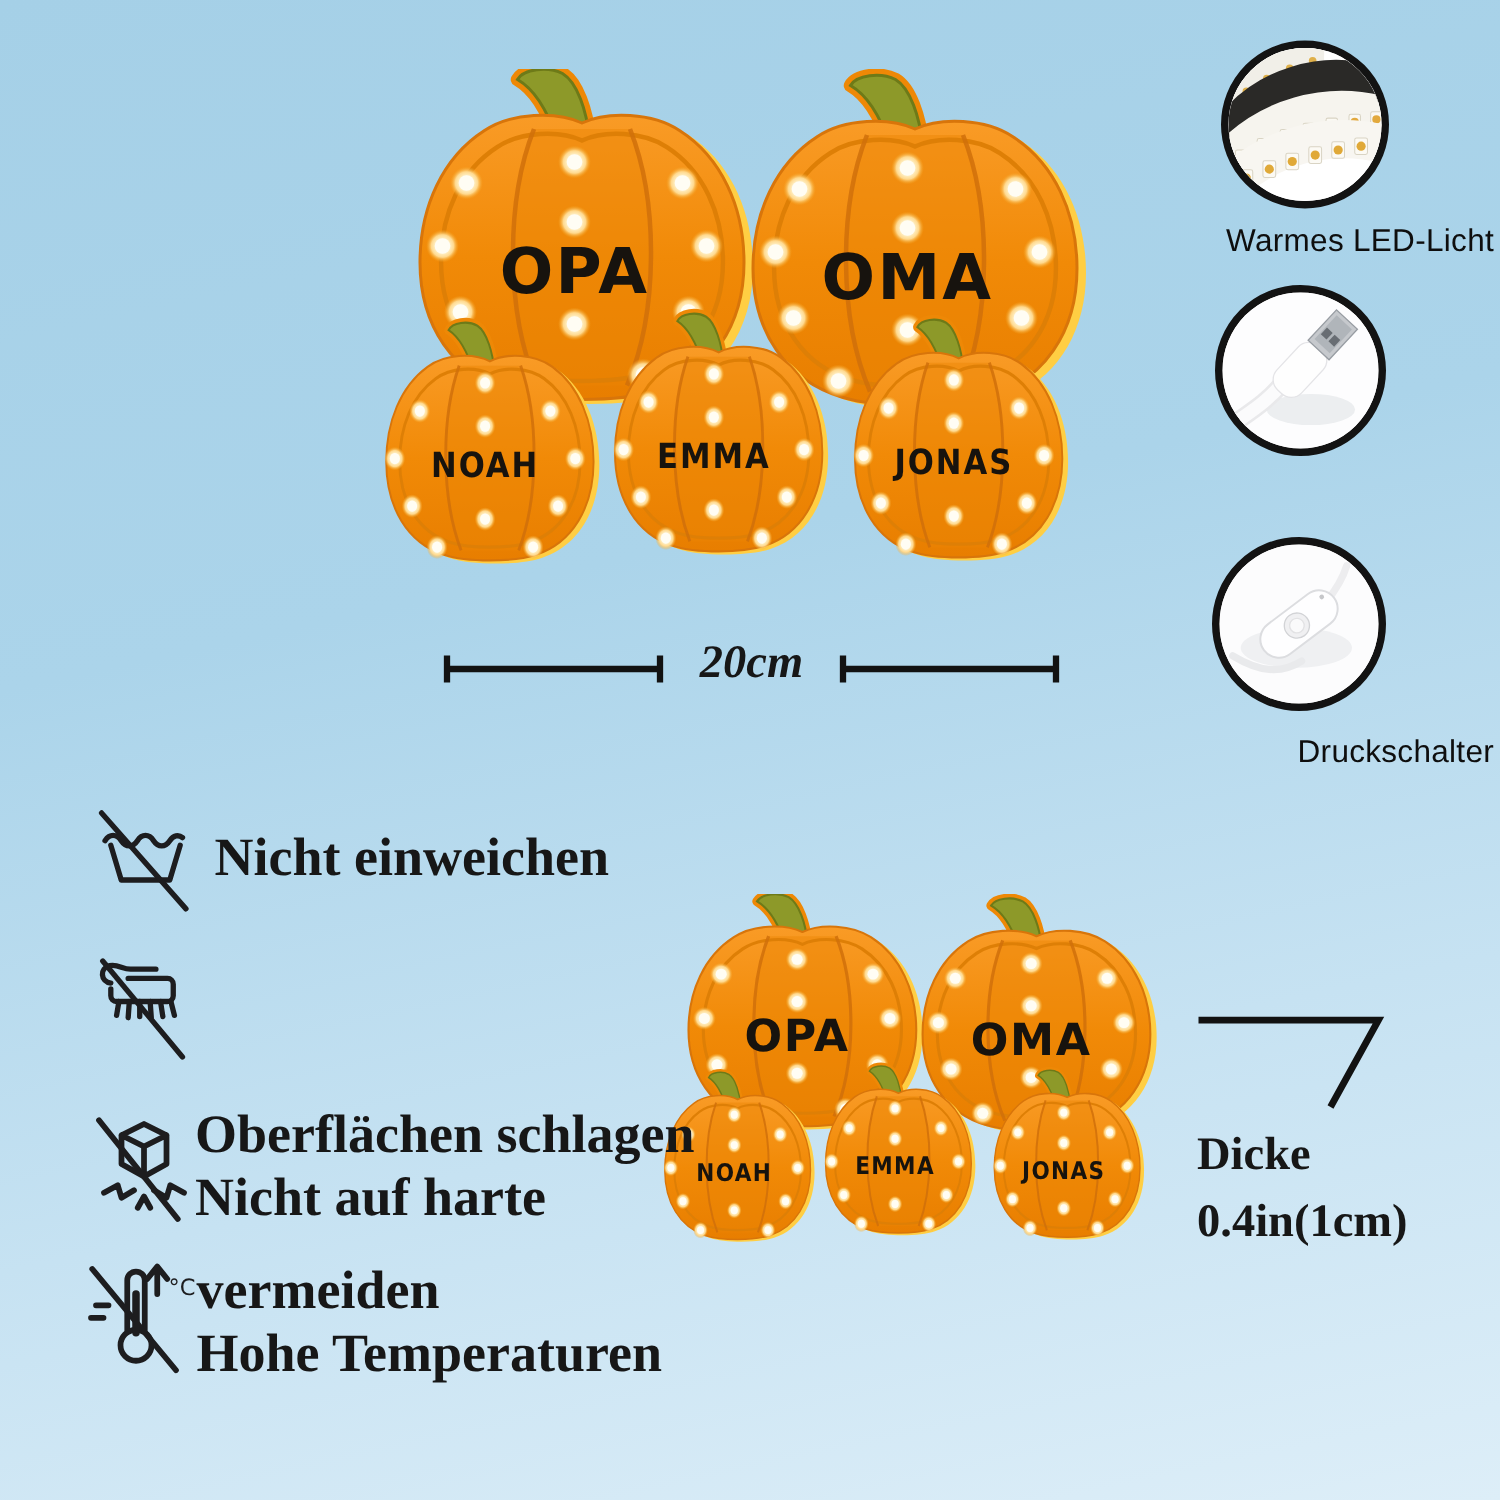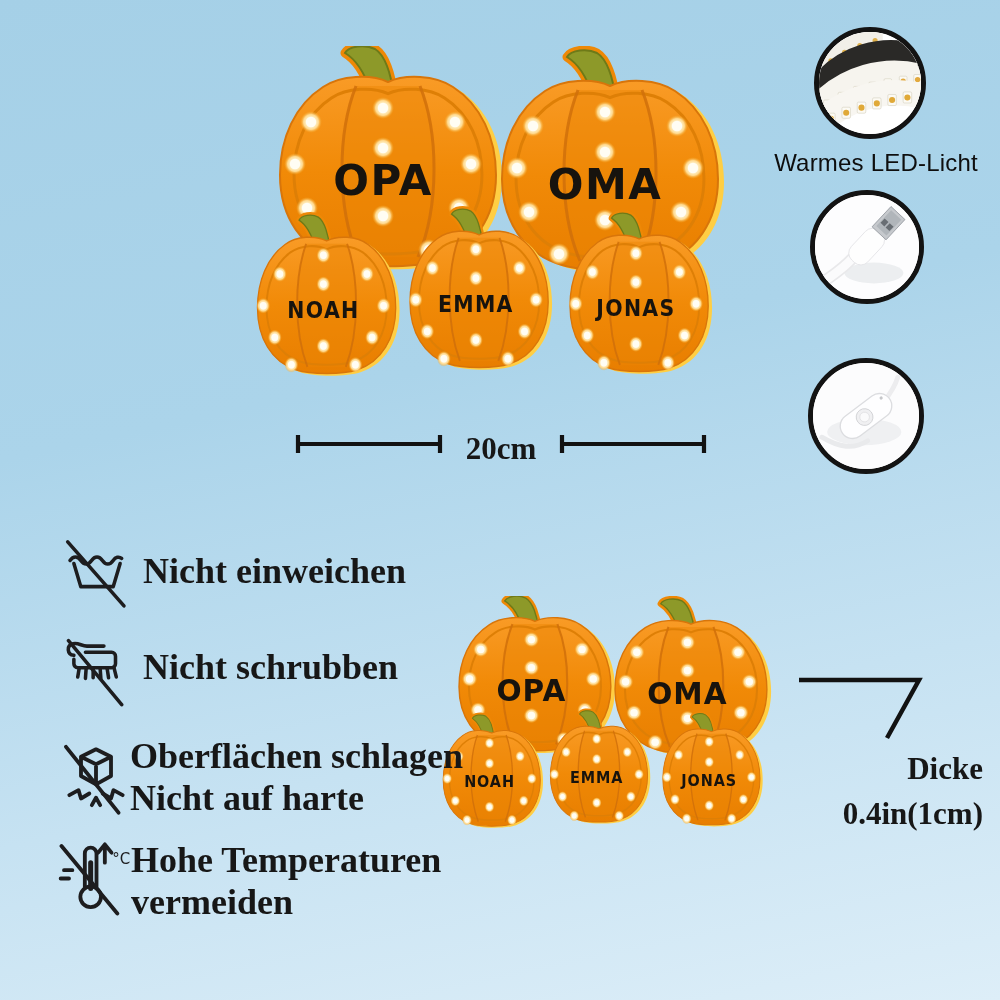--- a/index.html
+++ b/index.html
@@ -15,38 +15,38 @@
   .product-svg { position:absolute; }
   .pname { font-family:"DejaVu Sans",sans-serif; font-weight:bold; fill:#17130e; text-anchor:middle; }
 
   
   .feature-circle {
     position:absolute; box-sizing:border-box; border-radius:50%;
     border:5px solid #131313; background:#ffffff; overflow:hidden;
   }
   .feature-circle svg { width:100%; height:100%; }
   .feature-label {
-    position:absolute; width:240px; text-align:center;
-    font-size:24px; letter-spacing:.2px; color:#0e0e0e;
+    position:absolute; width:240px; text-align:right;
+    font-size:21px; letter-spacing:.2px; color:#0e0e0e;
     font-family:"Liberation Sans",sans-serif;
   }
 
   
   .serif-bold { font-family:"Liberation Serif","DejaVu Serif",serif; font-weight:700; color:#171717; }
   .care-label { position:absolute; font-size:36px; line-height:42px; white-space:nowrap; }
   .care-icon  { position:absolute; }
   .care-icon svg { width:100%; height:100%; stroke:#1d1d1f; stroke-width:2.3; fill:none;
                    stroke-linecap:round; stroke-linejoin:round; }
 
   #width-dim { position:absolute; left:294px; top:431px; width:414px; height:28px;
-               display:flex; align-items:flex-start; justify-content:space-between; }
+               display:flex; align-items:flex-end; justify-content:space-between;font-style:italic; }
   #width-dim .dim-label { font-size:31px; margin:0 10px; }
 
   #thickness-label { position:absolute; left:798px; top:746px; width:185px;
-                     text-align:right; font-size:31px; line-height:45px; }
+                     text-align:left; font-size:31px; line-height:45px; }
 </style>
 </head>
 <body>
 
 <div id="stage">
 
   <svg class="product-svg" style="left:253px;top:46px;width:495px;height:340px" viewBox="0 0 495 340">
     <defs>
       <radialGradient id="ledg">
         <stop offset="0" stop-color="#fffef6"></stop>
@@ -248,42 +248,40 @@
       <path d="M-50,24 C-30,36 -14,38 2,28" stroke="#e9eaec" stroke-width="5.5" fill="none" stroke-linecap="round"></path>
       <path d="M20,-16 C28,-26 33,-34 36,-44" stroke="#ededef" stroke-width="5.5" fill="none" stroke-linecap="round"></path>
       <g transform="rotate(-37)">
         <rect x="-33" y="-14" width="66" height="28" rx="14" fill="#fefeff" stroke="#dcdde0" stroke-width="1.5"></rect>
         <circle cx="-2" cy="0" r="9.5" fill="#f0f0f2" stroke="#d2d3d6"></circle>
         <circle cx="-2" cy="0" r="5.5" fill="#fafafb" stroke="#e2e2e4"></circle>
         <circle cx="26" cy="-6" r="1.8" fill="#c6c7ca"></circle>
       </g>
     </svg>
   </div>
+  <div class="feature-label" style="left:756px;top:490px">Druckschalter</div>
 
   <div class="care-icon" style="left:60px;top:535px;width:74px;height:74px">
     <svg viewBox="0 0 48 48">
       <path d="M6.5,16.5 C8.5,13.5 11.5,13.5 13.5,16.5 C15.5,19.5 18.5,19.5 20.5,16.5 C22.5,13.5 25.5,13.5 27.5,16.5 C29.5,19.5 32.5,19.5 34.5,16.5 C36,14.2 38.3,13.8 40,15.2"></path>
       <path d="M9,18.5 L13.5,33.5 L34.5,33.5 L39,18.5"></path>
       <path d="M5,4.5 L41.5,46"></path>
     </svg>
   </div>
   <div class="care-label serif-bold" style="left:143px;top:550px">
     <span style="display:block">Nicht einweichen</span>
   </div>
 
   <div class="care-icon" style="left:60px;top:633px;width:74px;height:74px">
     <svg viewBox="0 0 48 48">
       <path d="M16.5,12.5 h17 a2.5,2.5 0 0 1 2.5,2.5 v5 a2.5,2.5 0 0 1 -2.5,2.5 h-22 a2.5,2.5 0 0 1 -2.5,-2.5 v-3"></path>
       <path d="M9,14.5 c-4.5,-0.5 -5,-6.5 -0.5,-7.5 c3.5,-0.8 5.5,1.5 9,1.5 l11,0"></path>
       <path d="M12.5,22.5 l-1,6 M17,22.5 l-0.5,7 M21.5,22.5 l0,6.5 M26,22.5 l0.5,7 M30.5,22.5 l1,6.5 M35,22.5 l1.5,6"></path>
       <path d="M5.5,5 L40,46.5"></path>
     </svg>
-  </div>
-  <div class="care-label serif-bold" style="left:143px;top:646px">
-    <span style="display:block">Nicht schrubben</span>
   </div>
 
   <div class="care-icon" style="left:56px;top:736px;width:80px;height:80px">
     <svg viewBox="0 0 48 48">
       <path d="M15,12.5 L24,8 L33,12.5 L33,24 L24,29 L15,24 Z M15,12.5 L24,17 L33,12.5 M24,17 L24,29"></path>
       <path d="M8,35.5 l5.5,-3 l1.5,5 l5,-3 M40,35.5 l-5.5,-3 l-1.5,5 l-5,-3 M21.5,41.5 l2.5,-4.5 l2.5,4.5"></path>
       <path d="M6,6.5 L37.5,46"></path>
     </svg>
   </div>
   <div class="care-label serif-bold" style="left:130px;top:735px">
@@ -296,22 +294,22 @@
       <path d="M18.5,30.5 V10.5 a3.5,3.5 0 0 1 7,0 V30.5"></path>
       <circle cx="22" cy="36.5" r="6.2"></circle>
       <path d="M22,16 V31.5" stroke-width="3"></path>
       <path d="M30.5,16 V6 M26.5,10 L30.5,5 L34.5,10"></path>
       <path d="M6,20.5 h5 M4,25.5 h5"></path>
       <text x="35" y="16.5" font-size="9" fill="#1d1d1f" stroke="none" font-family="DejaVu Sans, sans-serif">°C</text>
       <path d="M4.5,6 L38,46.5"></path>
     </svg>
   </div>
   <div class="care-label serif-bold" style="left:131px;top:839px">
+    <span style="display:block">vermeiden</span>
     <span style="display:block">Hohe Temperaturen</span>
-    <span style="display:block">vermeiden</span>
   </div>
 
   <svg class="abs" style="left:795px;top:668px" width="135" height="78" viewBox="0 0 135 78">
     <path d="M4,12 H124 L92,70" fill="none" stroke="#121212" stroke-width="4.5"></path>
   </svg>
   <div id="thickness-label" class="serif-bold">
     <span style="display:block">Dicke</span>
     <span style="display:block">0.4in(1cm)</span>
   </div>
 

